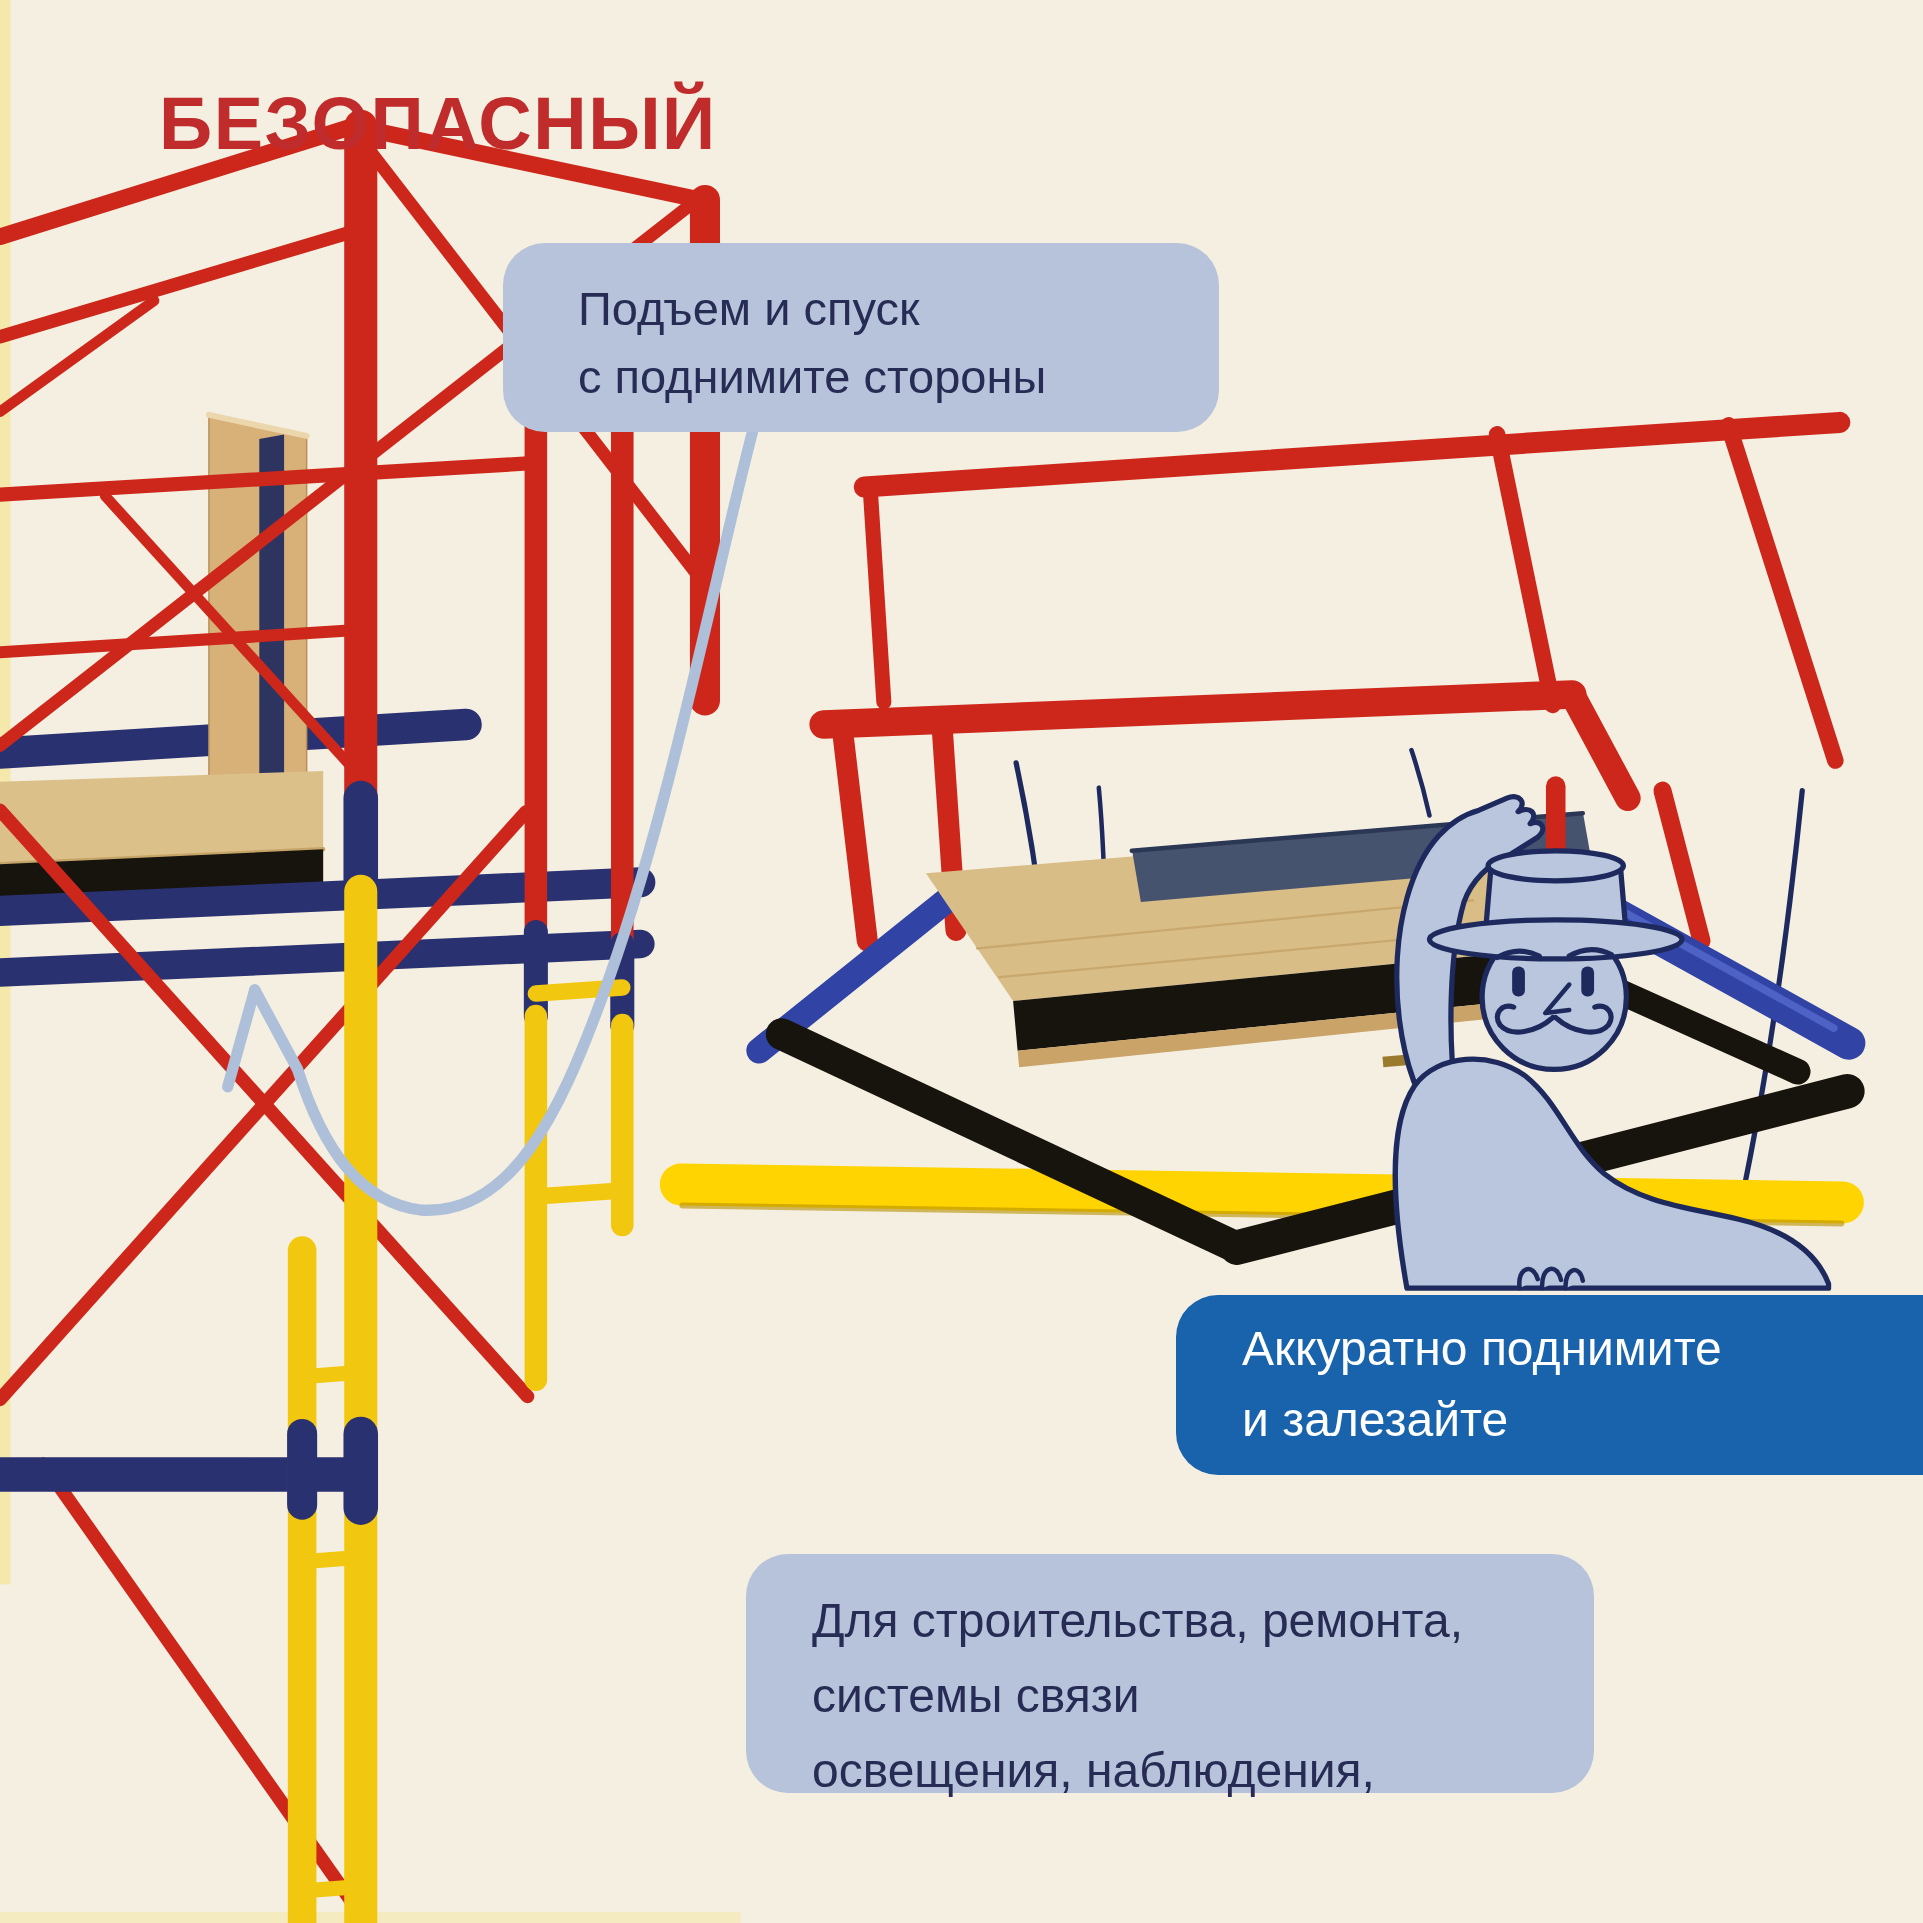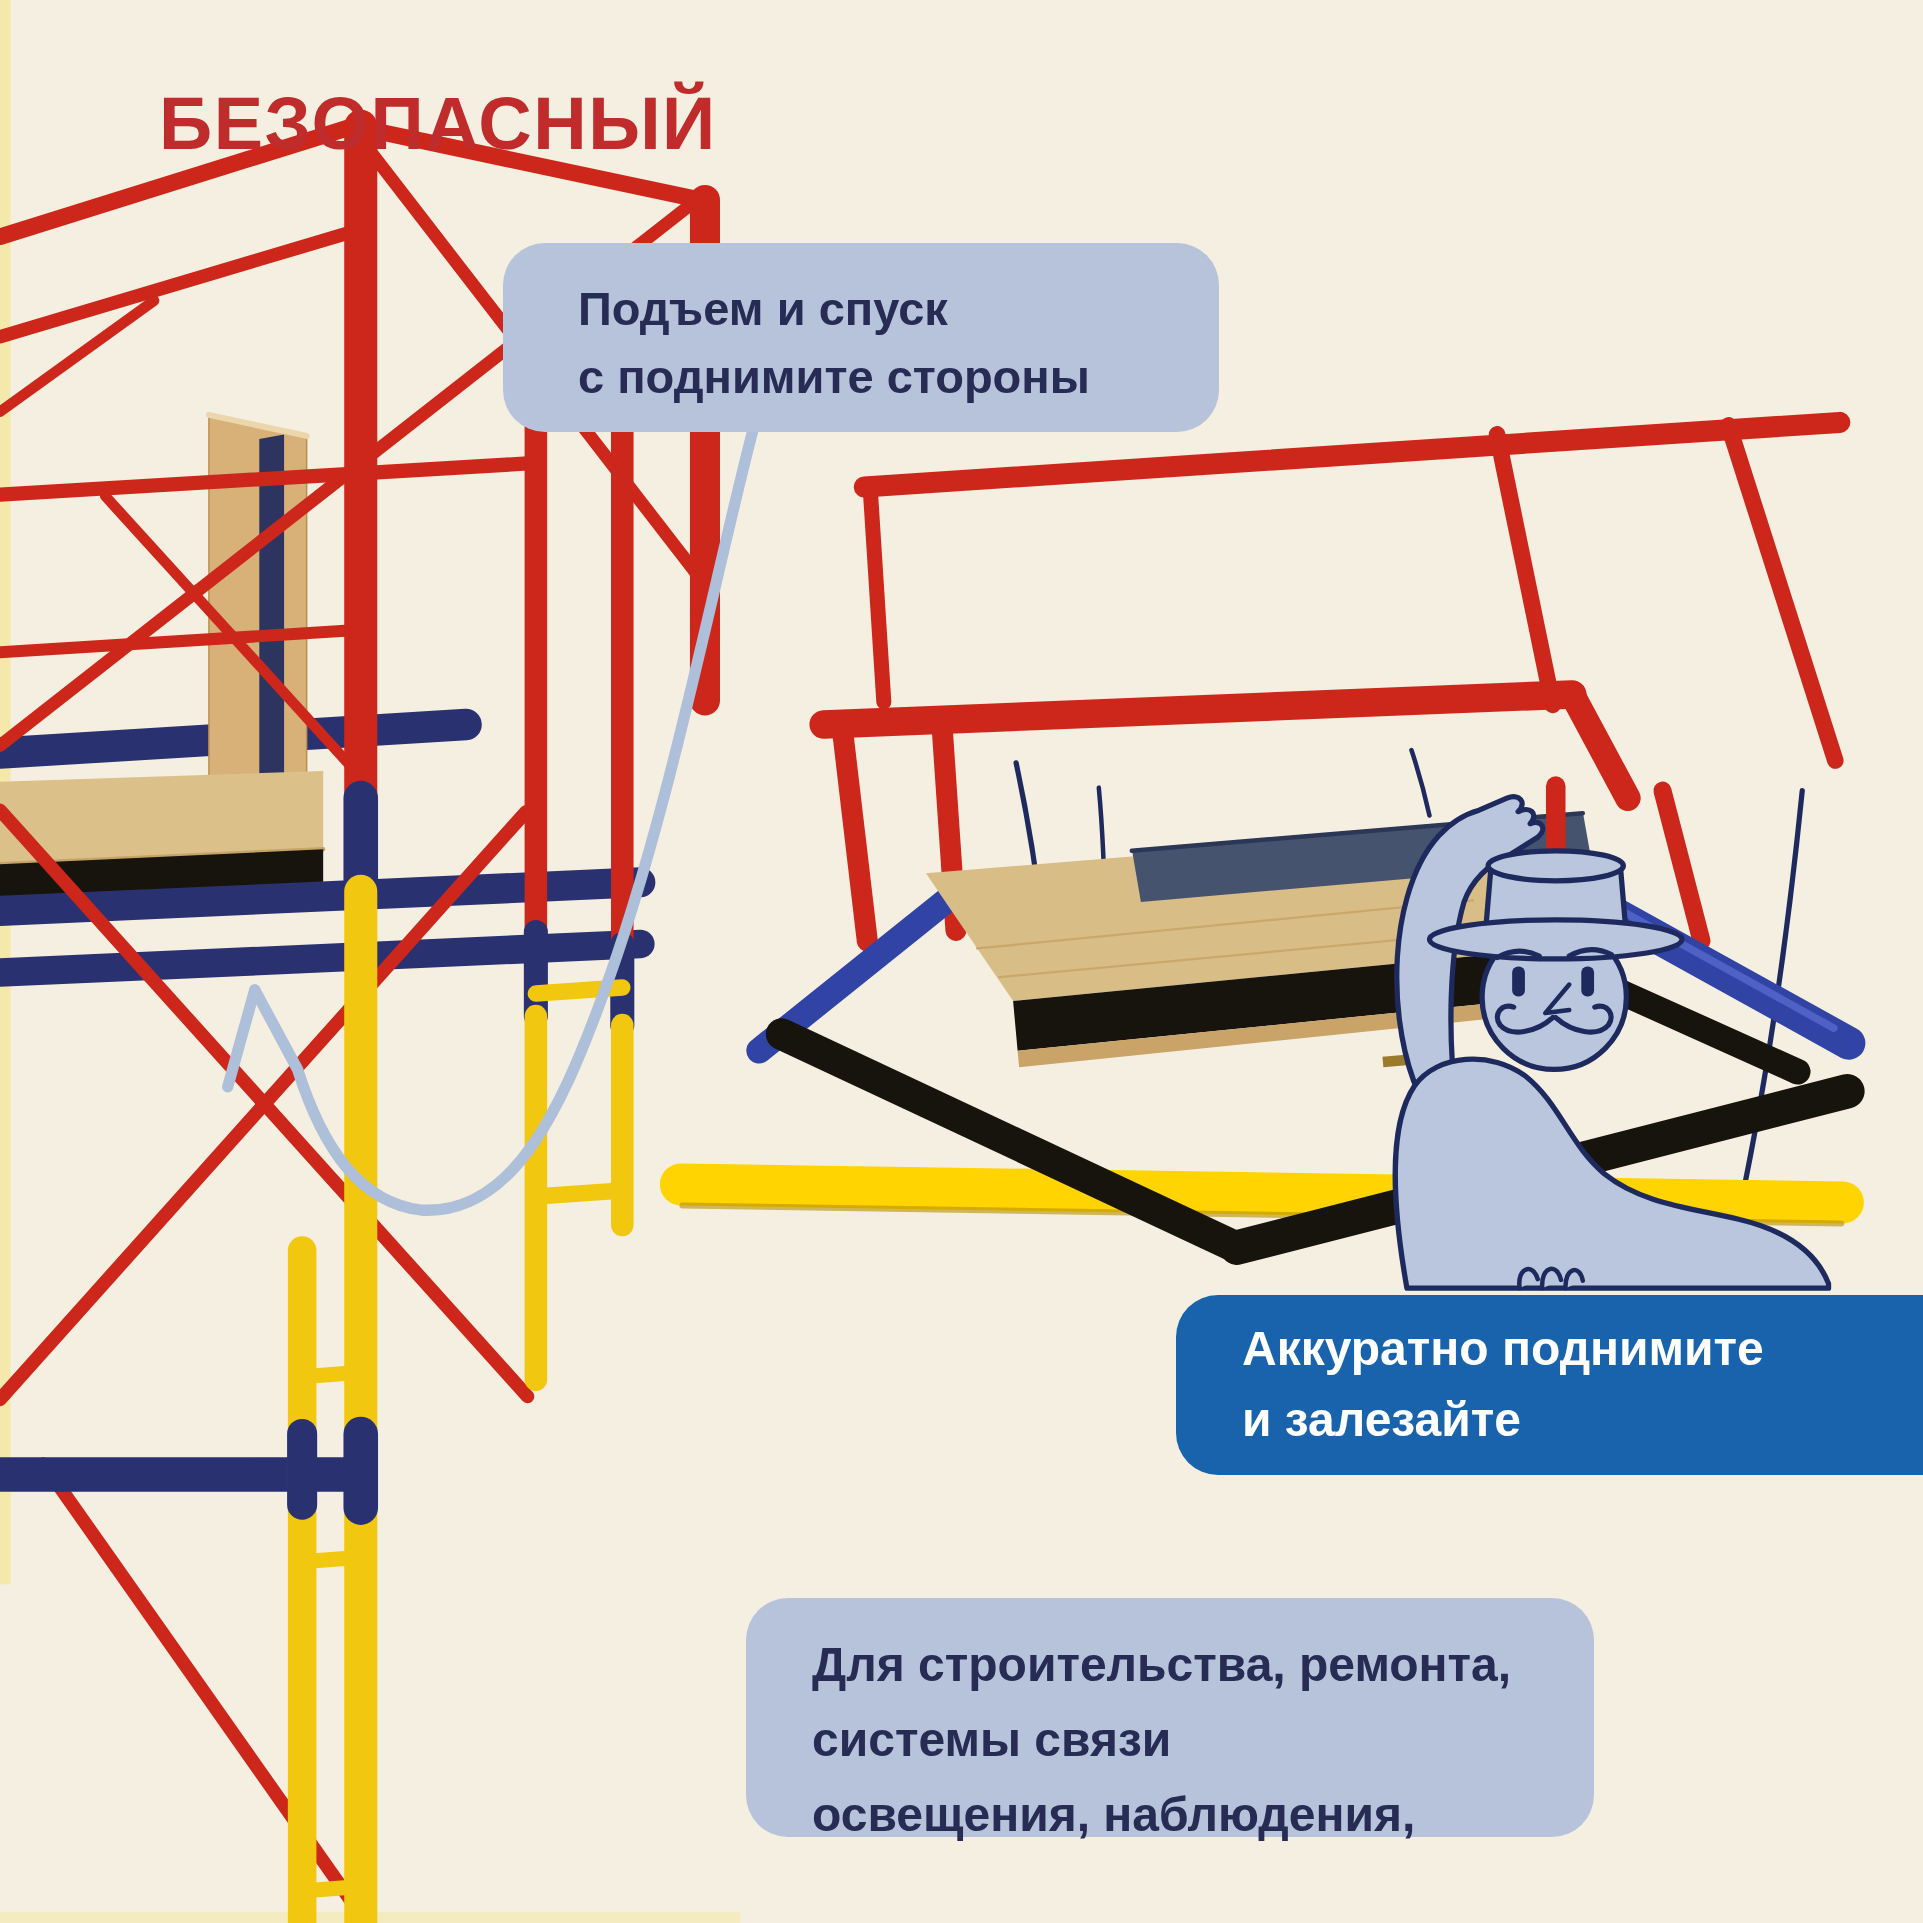--- a/index.html
+++ b/index.html
@@ -7,37 +7,37 @@
     position:relative;width:1924px;height:1924px;overflow:hidden;
     background:#f5efe1;font-family:"Liberation Sans",sans-serif;
   }
   svg{position:absolute;left:0;top:0;}
   .title{
     position:absolute;left:159px;top:81px;margin:0;
     font-size:74px;font-weight:800;letter-spacing:1.5px;color:#c02b2b;text-align:right;
   }
   .callout{
     position:absolute;box-sizing:border-box;border-radius:42px;
-    font-weight:700;
+    font-weight:400;
   }
   .callout .line{white-space:nowrap;}
   #callout-lift{
     left:503px;top:243px;width:716px;height:189px;
     background:#b7c3da;color:#272c55;
     font-size:47px;line-height:68px;padding:32px 0 0 75px;
   }
   #callout-climb{
     left:1176px;top:1295px;width:814px;height:180px;
     background:#1863ac;color:#ffffff;
     font-size:48px;line-height:71px;padding:18px 0 0 66px;
   }
   #callout-usage{
     left:746px;top:1554px;width:848px;height:239px;
     background:#b7c3da;color:#272c55;
-    font-size:48px;line-height:75px;padding:28.6px 0 0 66px;margin-top:44px;
+    font-size:48px;line-height:75px;padding:28.6px 0 0 66px;
   }
 </style>
 </head>
 <body>
 
 <div class="canvas">
 
   <svg width="1924" height="1924" viewBox="0 0 2560 2560">
 
     <rect x="0" y="0" width="14" height="2108" fill="#f3e8a8" opacity="0.95"></rect>

